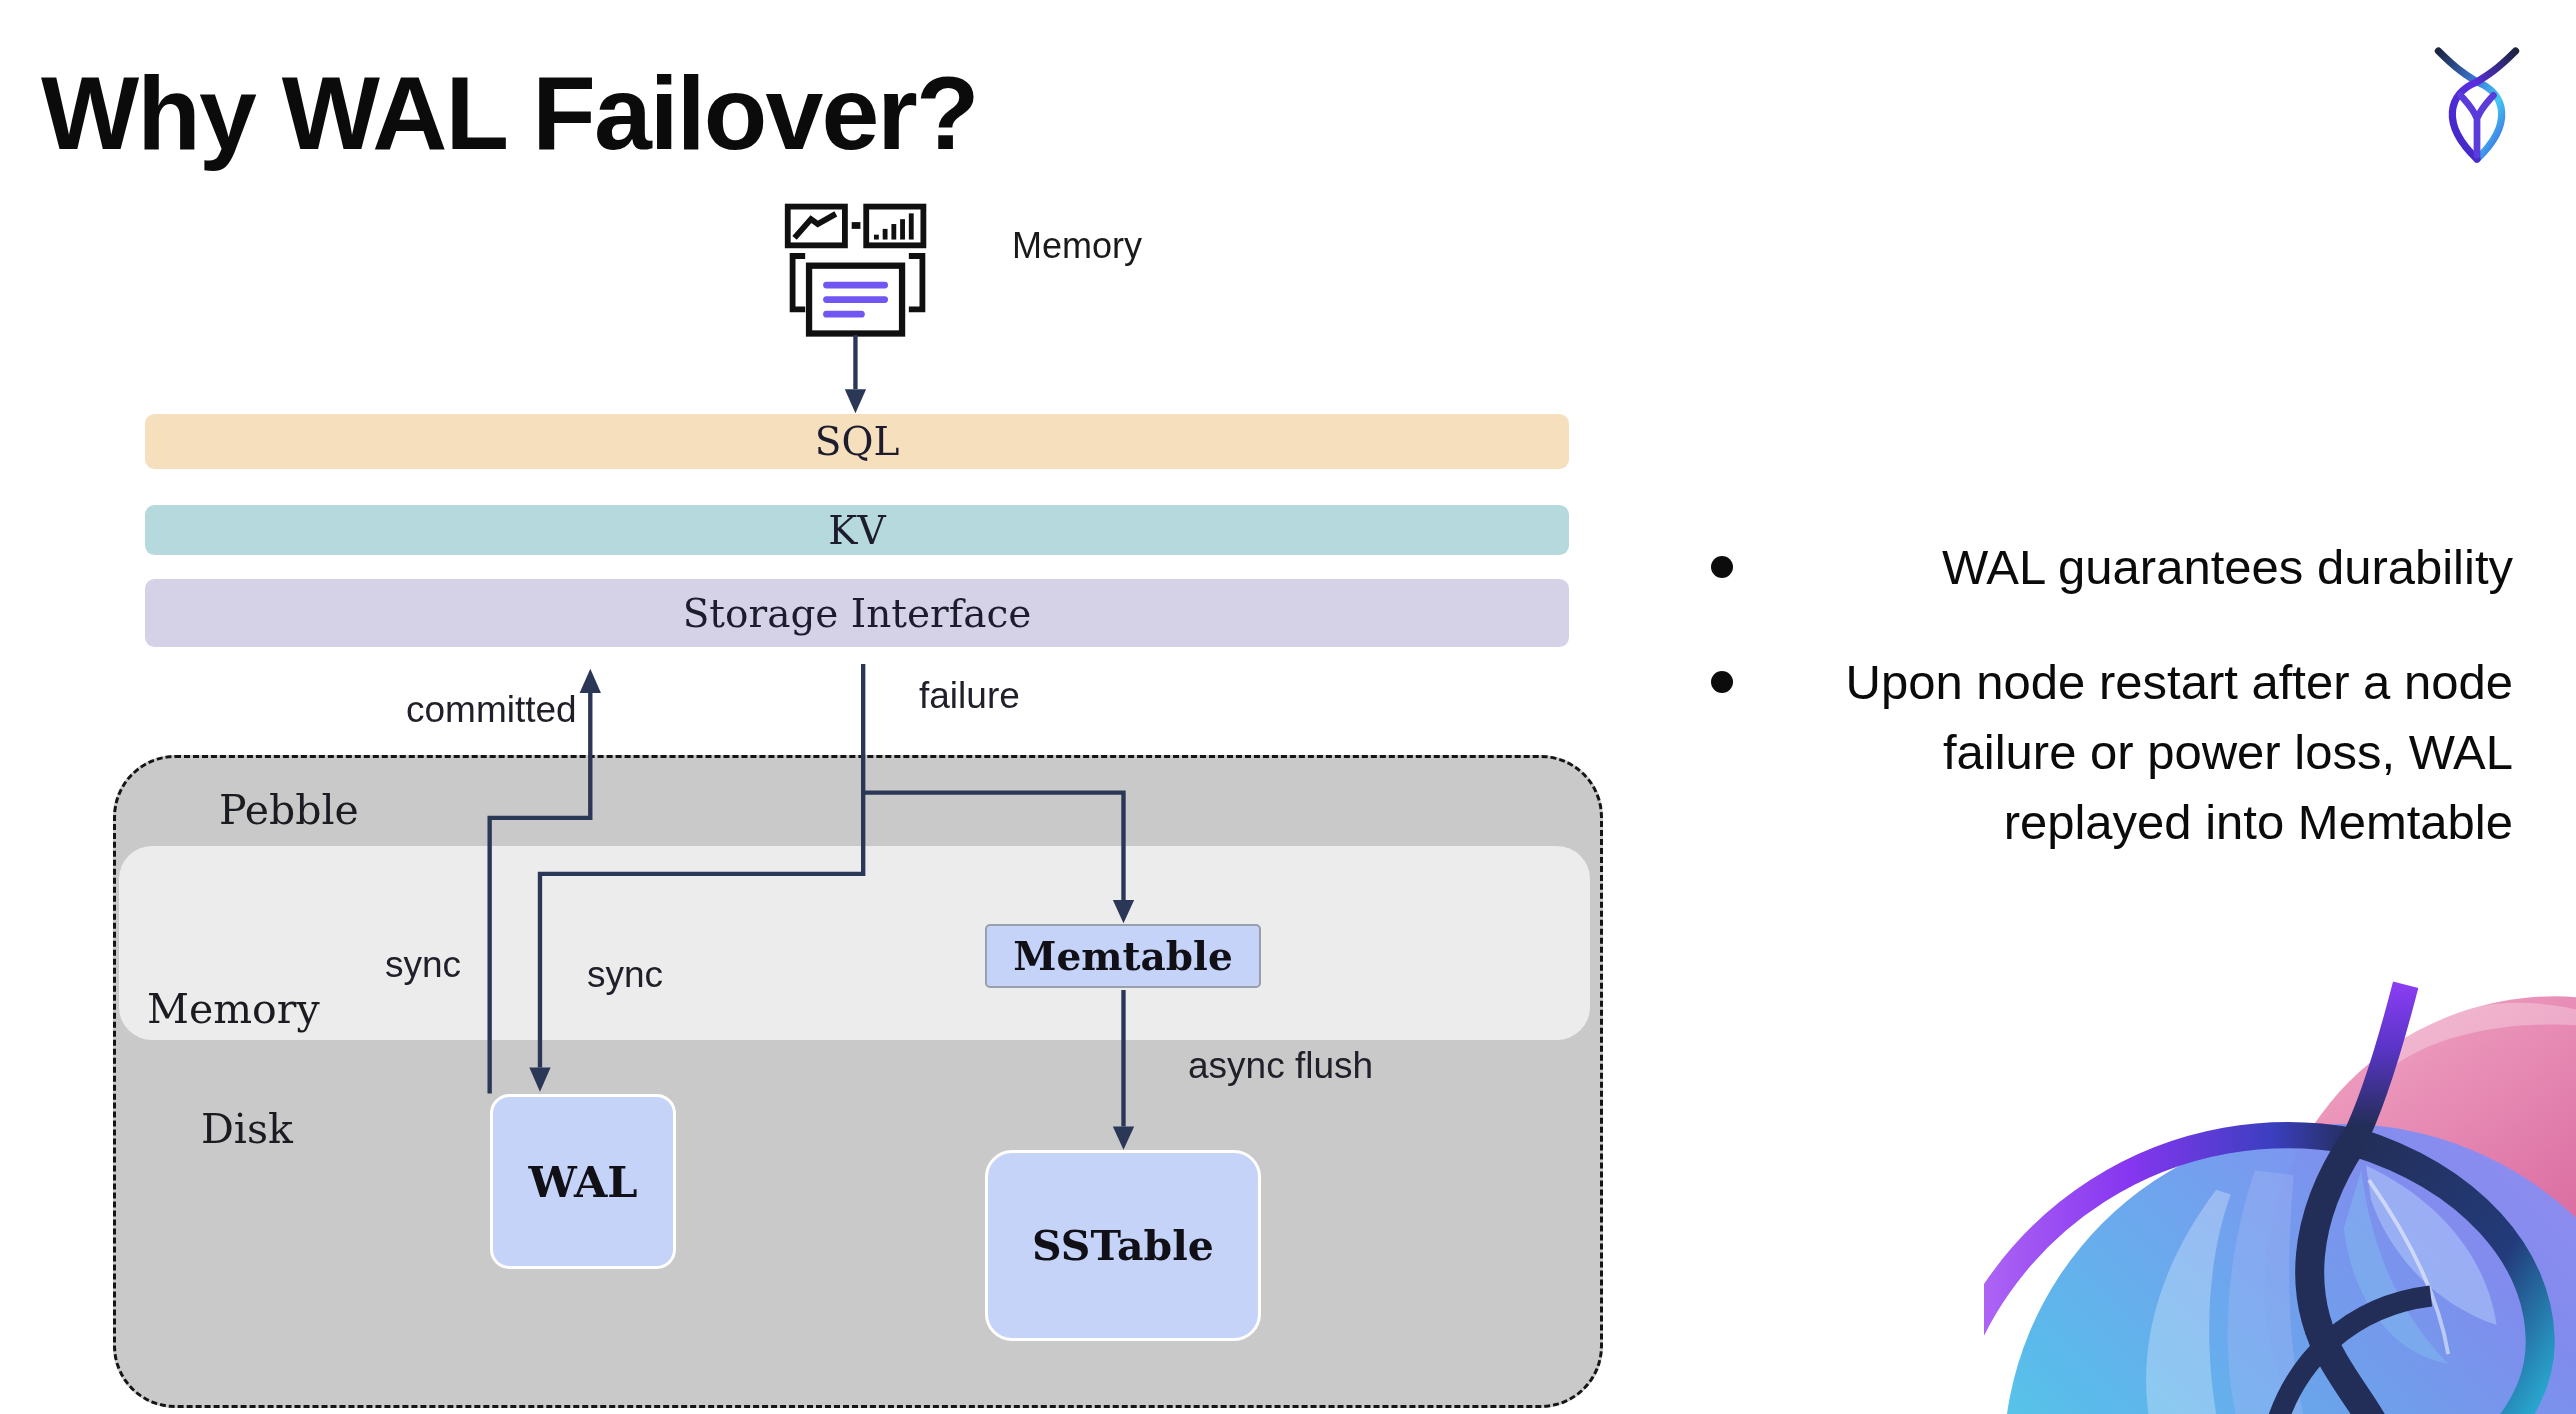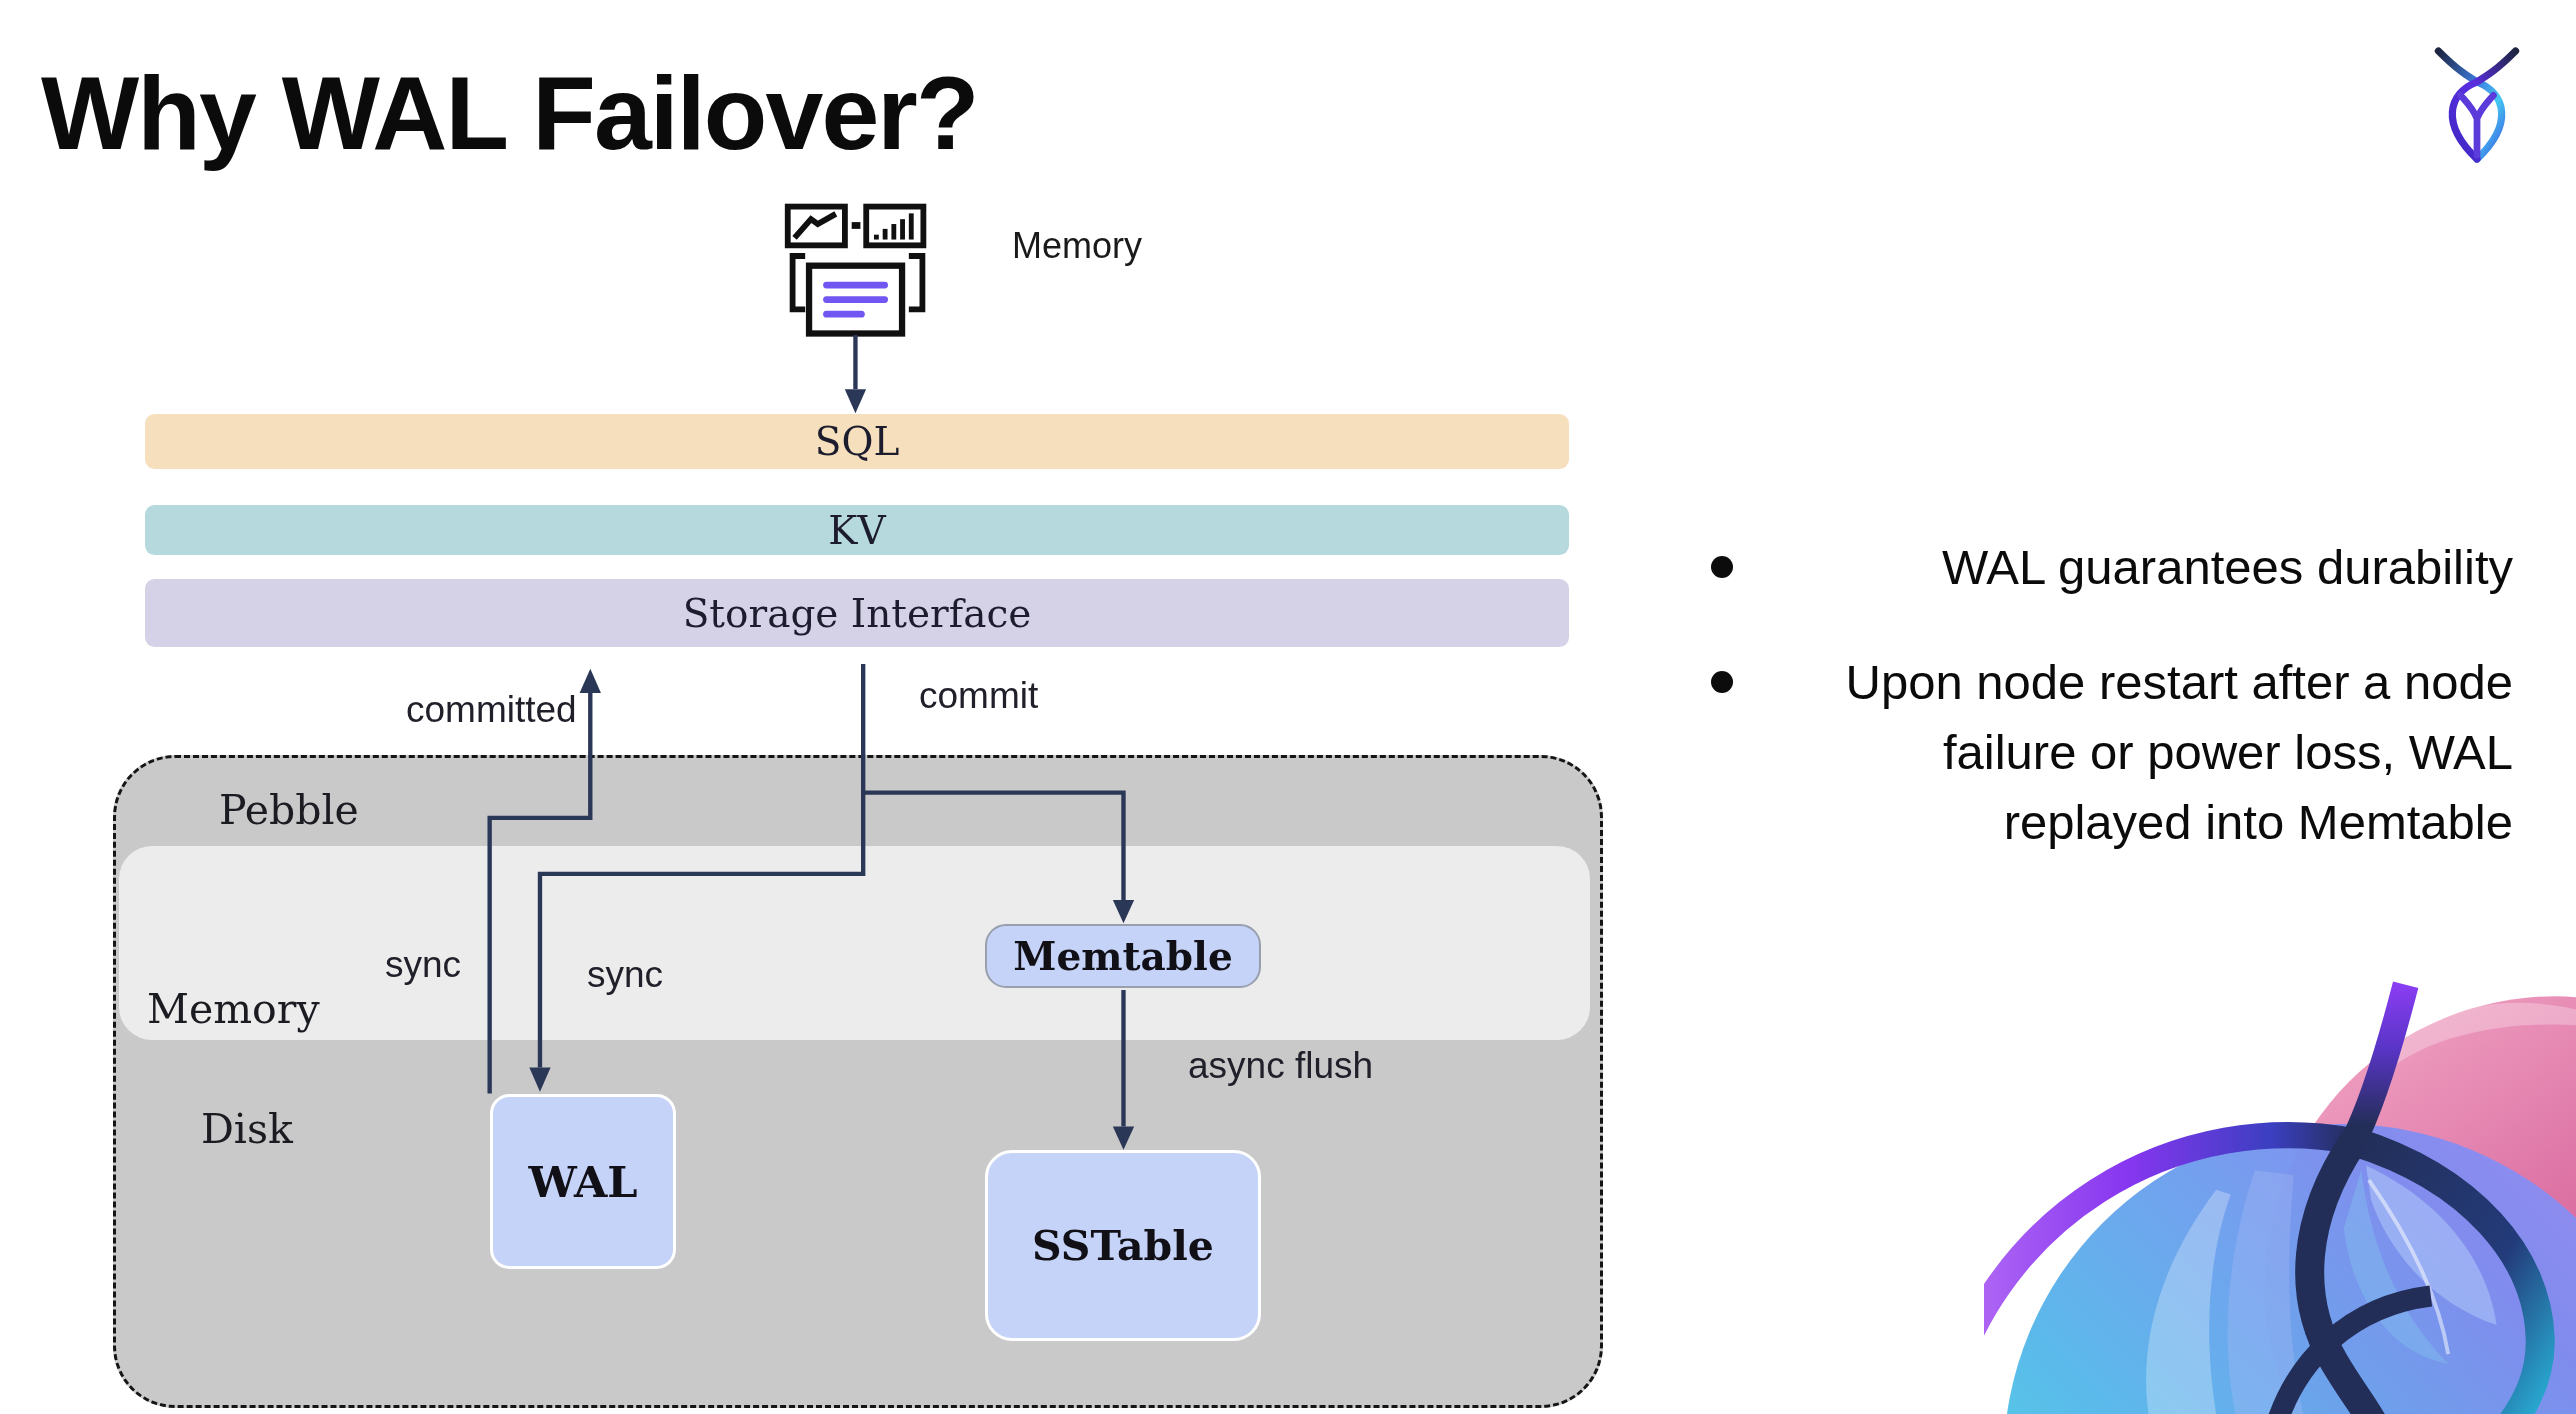--- a/index.html
+++ b/index.html
@@ -76,21 +76,21 @@
     background:var(--node-fill,#c5d3f8);
     display:flex; align-items:center; justify-content:center;
     font-family:"DejaVu Serif", serif; font-weight:700; color:#101016;
   }
   .node-wal {
     left:450px; top:1094px; width:186px; height:175px;
     border:3.4px solid #ffffff; border-radius:19.4px; font-size:43px;margin-left:40px;
   }
   .node-memtable {
     left:985px; top:924px; width:276px; height:64px;
-    border:2.4px solid #99a0ad; border-radius:21px; font-size:39px;
+    border:2.4px solid #99a0ad; border-radius:5px; font-size:39px;
   }
   .node-sstable {
     left:985px; top:1150px; width:276px; height:191px;
     border:3.9px solid #ffffff; border-radius:27px; font-size:41px;
   }
 
   
   .edges { position:absolute; left:0; top:0; pointer-events:none; }
   .edges path { stroke:var(--navy,#2b3757); stroke-width:4.5; fill:none; }
   .edges polygon { fill:var(--navy,#2b3757); }
@@ -174,21 +174,21 @@
   </div>
 
   <div class="pebble"></div>
   <div class="memory-band"></div>
 
   <div class="serif-label lbl-pebble">Pebble</div>
   <div class="serif-label lbl-memory">Memory</div>
   <div class="serif-label lbl-disk">Disk</div>
 
   <div class="edge-label lbl-committed">committed</div>
-  <div class="edge-label lbl-commit">commit</div>
+  <div class="edge-label lbl-commit">failure</div>
   <div class="edge-label lbl-sync1">sync</div>
   <div class="edge-label lbl-sync2">sync</div>
   <div class="edge-label lbl-async">async flush</div>
 
   <div class="node node-wal">
     <span>WAL</span>
   </div>
   <div class="node node-memtable">
     <span>Memtable</span>
   </div>

